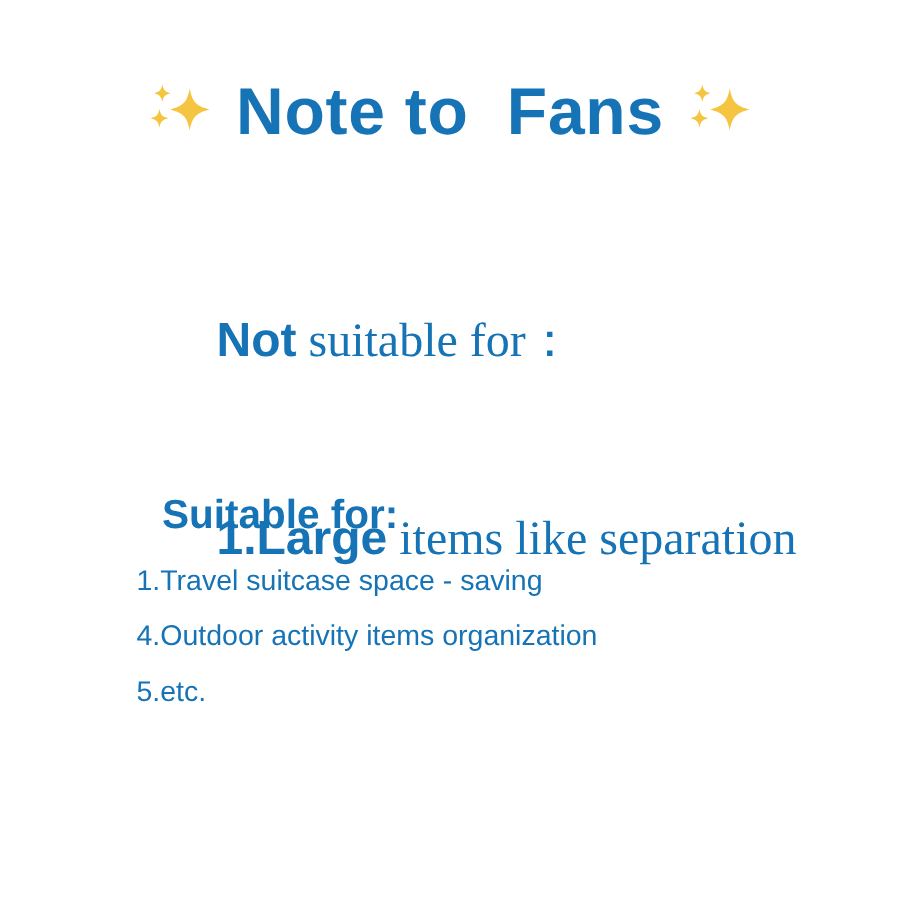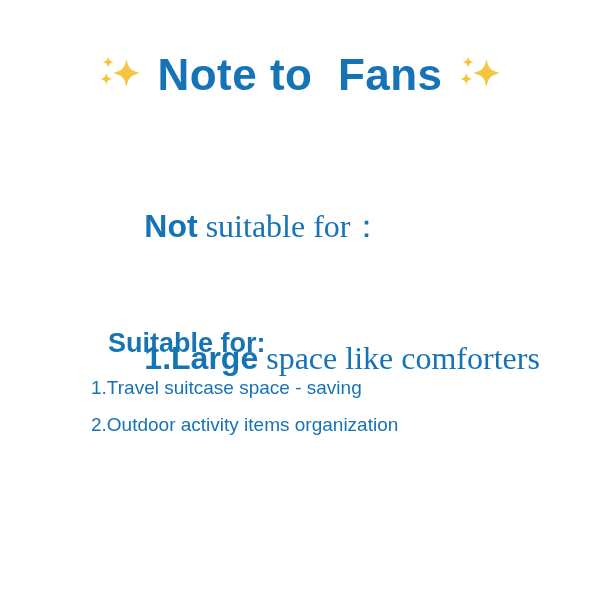--- a/index.html
+++ b/index.html
@@ -119,28 +119,29 @@
 
   </div>
 
   <div id="not-block">
 
     <div class="not-line">
       <span class="bold">Not</span><span class="reg"> suitable for：</span>
     </div>
 
     <div class="not-line">
-      <span class="bold">1.</span><span class="bold">Large</span><span class="reg"> space like comforters</span>
+      <span class="bold">1.</span><span class="bold">Large</span><span class="reg"> items like separation</span>
     </div>
 
 
   </div>
 
   <div id="suit-block">
 
     <div id="suit-heading">Suitable for:</div>
 
     <div class="suit-line">1.Travel suitcase space - saving</div>
-    <div class="suit-line">2.Outdoor activity items organization</div>
+    <div class="suit-line">4.Outdoor activity items organization</div>
+    <div class="suit-line">5.etc.</div>
 
   </div>
 
 </div>
 
 </body></html>

